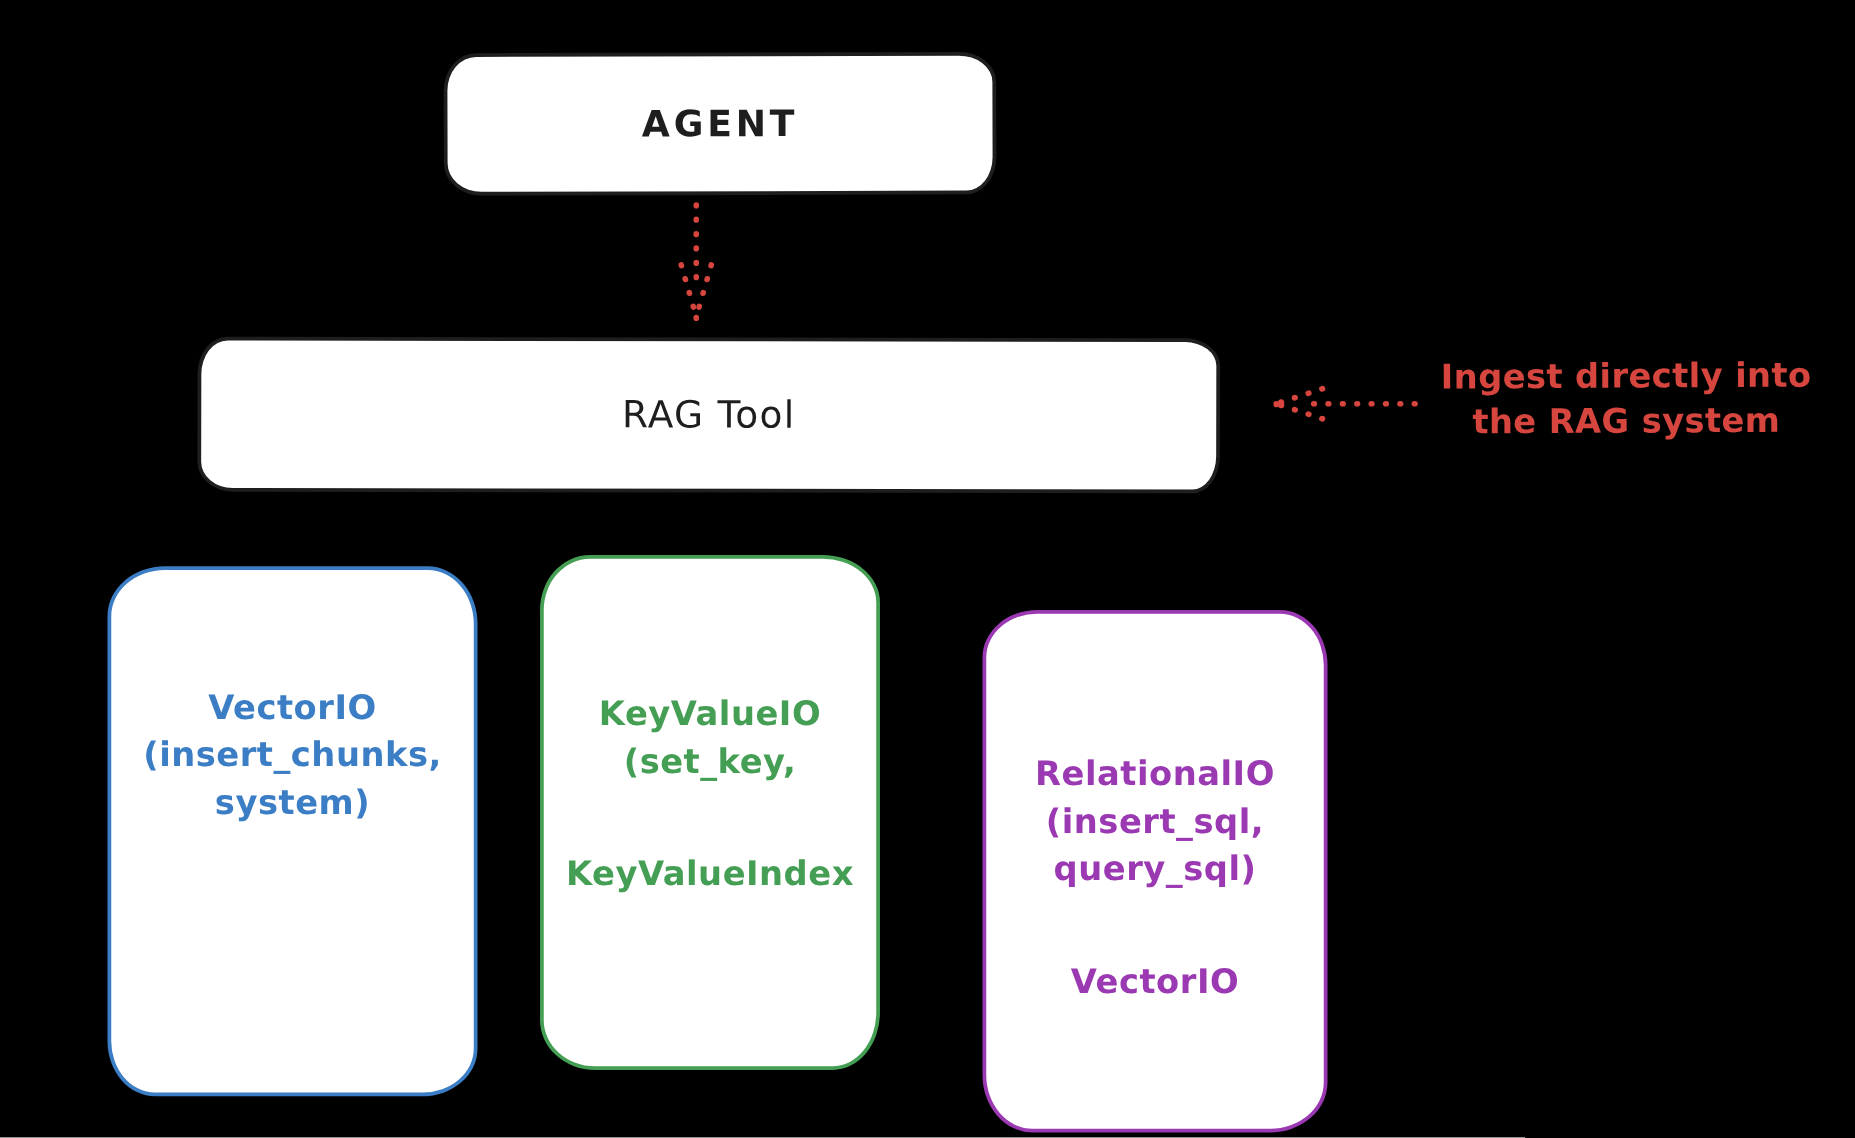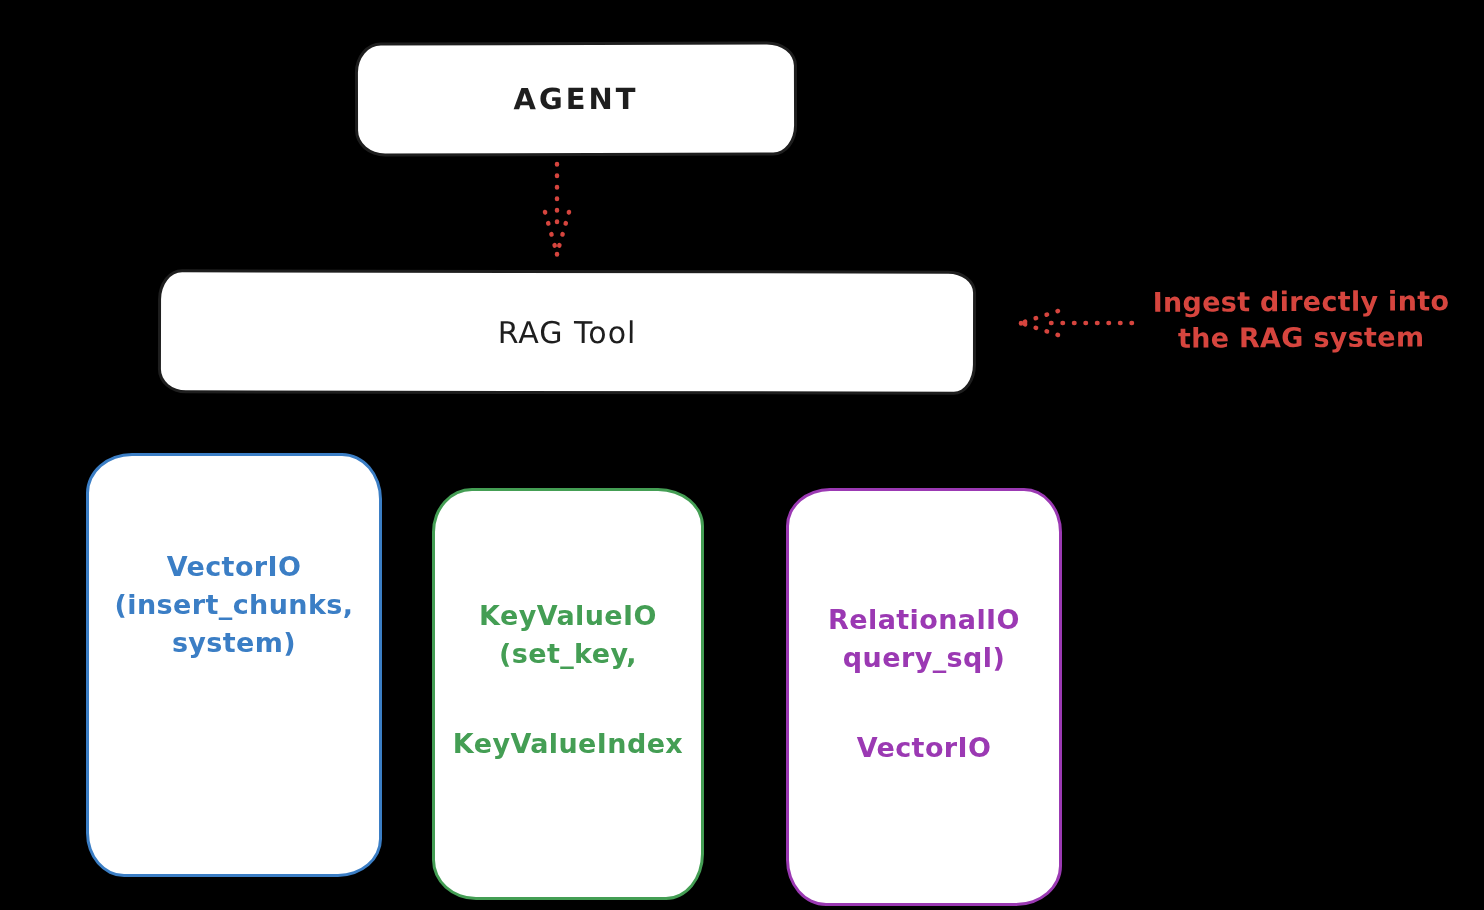--- a/index.html
+++ b/index.html
@@ -54,21 +54,20 @@
     left:86px;top:453px;width:296px;height:424px;
     border:3px solid var(--blue);color:var(--blue);
     border-radius:46px 40px 44px 38px / 40px 46px 38px 44px;
     padding-top:92px;
   }
   .store-keyvalue{
     left:432px;top:444px;width:272px;height:412px;
     border:3px solid var(--green);color:var(--green);
     border-radius:40px 46px 38px 44px / 44px 38px 46px 40px;
     padding-top:106px;
-    margin-top:44px;
   }
   .store-relational{
     left:786px;top:440px;width:276px;height:418px;
     border:3px solid var(--purple);color:var(--purple);
     border-radius:44px 38px 46px 40px / 38px 44px 40px 46px;
     padding-top:110px;
     margin-top:48px;
   }
   
   .annotation{
@@ -129,18 +128,19 @@
 
   <div class="store store-keyvalue">
     <div>KeyValueIO</div>
     <div>(set_key,</div>
     <div class="gap-lg"></div>
     <div>KeyValueIndex</div>
   </div>
 
   <div class="store store-relational">
     <div>RelationalIO</div>
+    <div>(insert_sql,</div>
     <div>query_sql)</div>
     <div class="gap-lg"></div>
     <div>VectorIO</div>
   </div>
 
 </div>
 
 </body></html>

